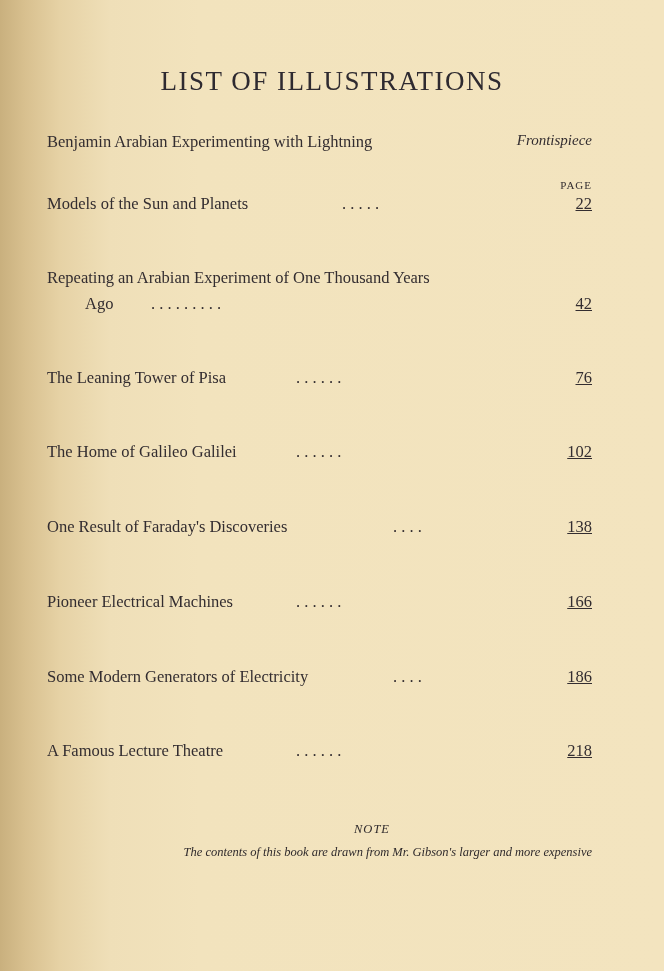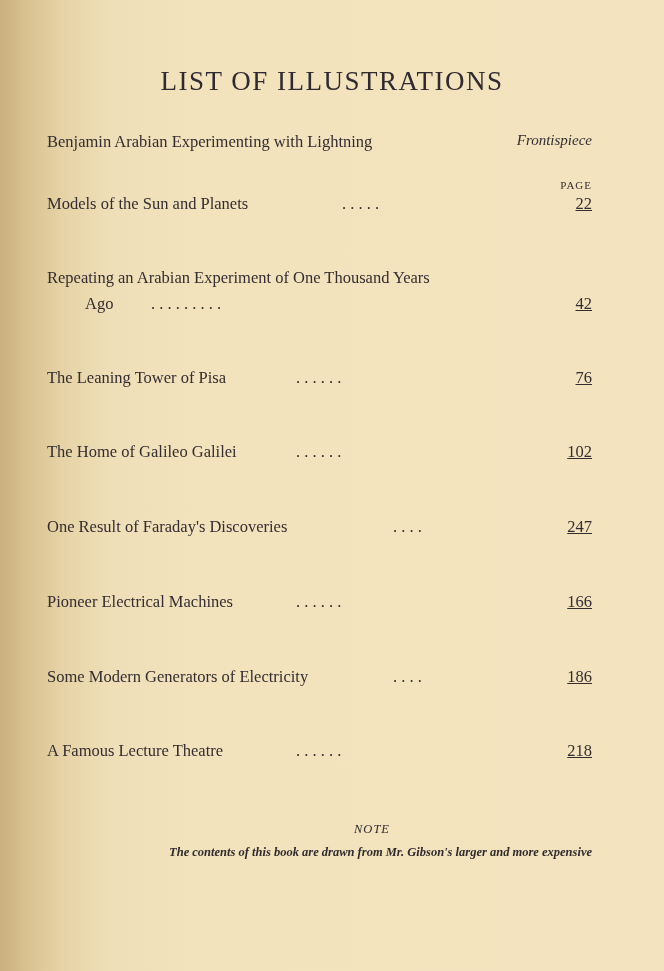--- a/index.html
+++ b/index.html
@@ -15,21 +15,21 @@
     font-family:"Liberation Serif", serif; font-size:27px; letter-spacing:1.5px; color:#2e2a30;
   }
   .row { position:absolute; left:47px; width:545px; font-size:16.5px; font-family:"Liberation Serif", serif; color:#332d30; white-space:nowrap; }
   .row .label { position:absolute; left:0; }
   .row .label2 { position:absolute; left:38px; }
   .row .dots { position:absolute; letter-spacing:0; }
   .row .num { position:absolute; right:0;text-decoration:underline; }
   .fr { position:absolute; right:0; font-style:italic; font-size:15px; }
   .pagehdr { position:absolute; right:0; font-size:11px; letter-spacing:1px; }
   .note-h { position:absolute; top:822px; left:0; width:664px; text-align:center; font-style:italic; font-size:12.5px; letter-spacing:1px; font-family:"Liberation Serif", serif;margin-left:40px; }
-  .note { position:absolute; left:47px; width:545px; font-style:italic; font-size:12.5px; font-family:"Liberation Serif", serif; white-space:nowrap;font-weight:bold; }
+  .note { position:absolute; left:47px; width:545px; font-style:italic; font-size:12.5px; font-family:"Liberation Serif", serif; white-space:nowrap; }
 </style>
 </head>
 <body>
 
 <div class="page">
   <div class="title">LIST OF ILLUSTRATIONS</div>
 
   <div class="row" style="top:132px">
     <span class="label">Benjamin Arabian Experimenting with Lightning</span>
     <span class="fr">Frontispiece</span>
@@ -62,21 +62,21 @@
 
   <div class="row" style="top:442px">
     <span class="label">The Home of Galileo Galilei</span>
     <span class="dots" style="left:249px">.      .      .      .      .      .</span>
     <span class="num">102</span>
   </div>
 
   <div class="row" style="top:517px">
     <span class="label">One Result of Faraday's Discoveries</span>
     <span class="dots" style="left:346px">.      .      .      .</span>
-    <span class="num">247</span>
+    <span class="num">138</span>
   </div>
 
   <div class="row" style="top:592px">
     <span class="label">Pioneer Electrical Machines</span>
     <span class="dots" style="left:249px">.      .      .      .      .      .</span>
     <span class="num">166</span>
   </div>
 
   <div class="row" style="top:667px">
     <span class="label">Some Modern Generators of Electricity</span>

